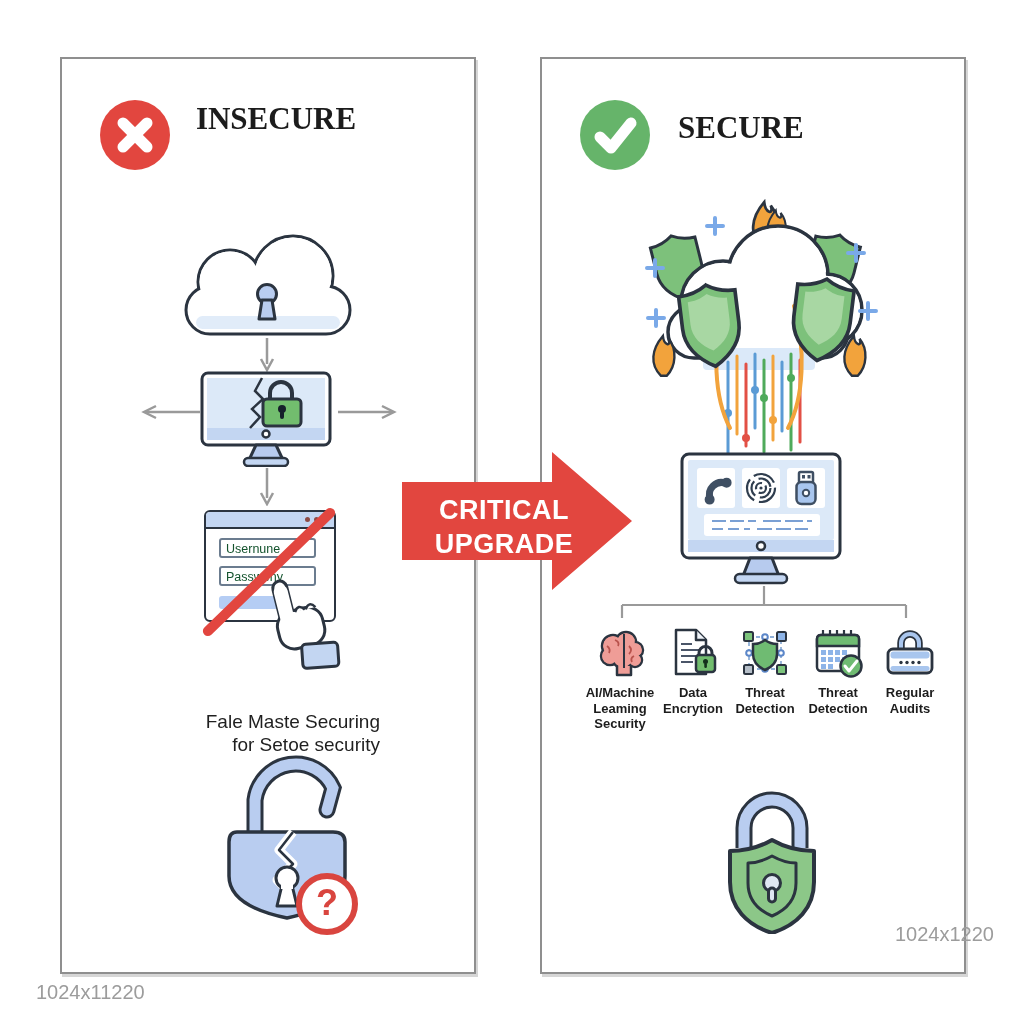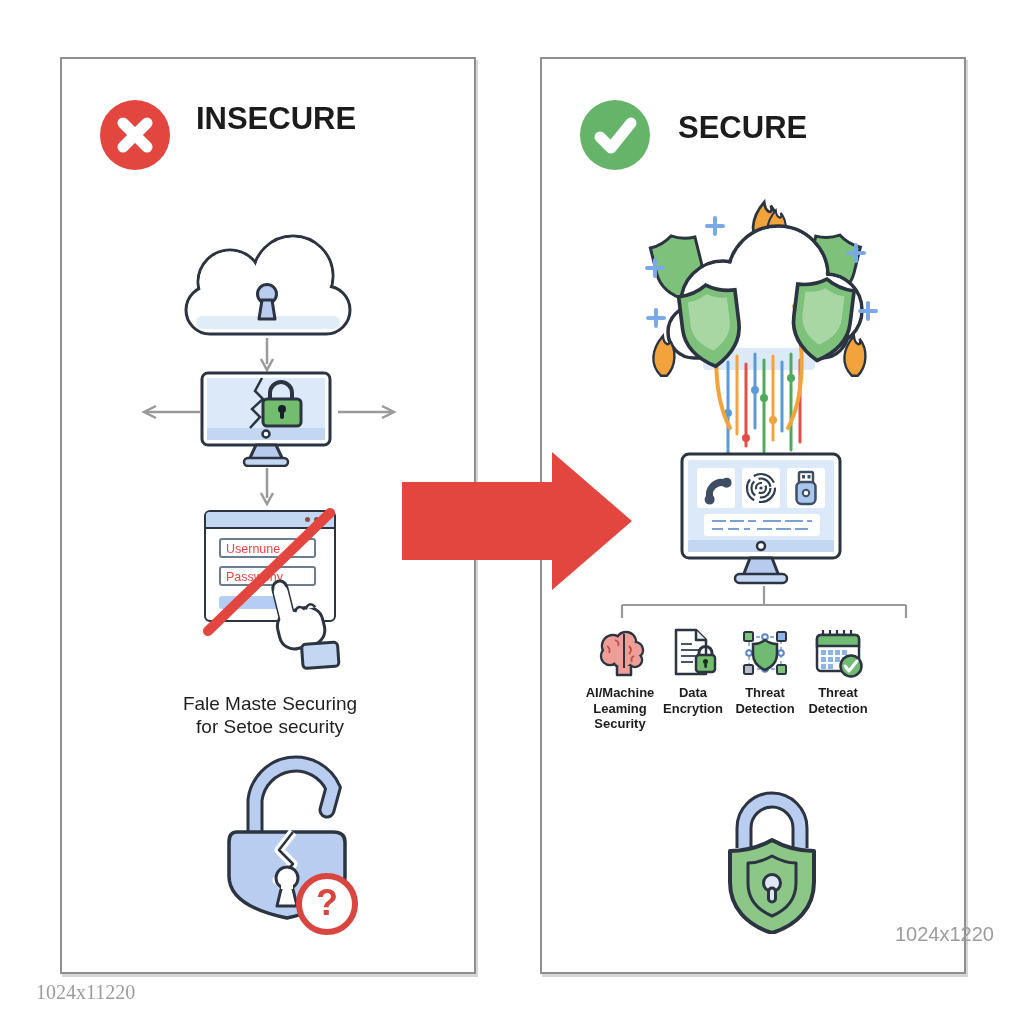--- a/index.html
+++ b/index.html
@@ -1,30 +1,30 @@
 <!DOCTYPE html>
 <html><head>
 <meta charset="utf-8">
 <style>
   html,body{margin:0;padding:0;background:#ffffff;}
   .stage{position:relative;width:1024px;height:1024px;background:#ffffff;
          font-family:"Liberation Sans",sans-serif;overflow:hidden;}
   .abs{position:absolute;}
   .panel{border:2px solid #8f8f8f;background:#ffffff;box-shadow:2px 3px 0 #d6d6d6;}
   .badge{width:70px;height:70px;border-radius:50%;}
-  .hdr{color:#1c1c1c;}
+  .hdr{color:#1c1c1c;font-family:Liberation Serif, serif;}
   .hdr .t1{font-size:31px;font-weight:bold;line-height:36px;}
   .hdr .t2{font-size:28px;font-weight:bold;line-height:33px;}
   .caption{font-size:19px;line-height:23px;color:#1f1f1f;text-align:center;white-space:pre-line;}
   .loginwin{width:128px;height:108px;border:2px solid #2b3440;border-radius:6px;background:#fff;z-index:4;}
   .titlebar{position:absolute;left:0;top:0;right:0;height:15px;background:#c3d6f2;
             border-bottom:2px solid #2b3440;border-radius:4px 4px 0 0;}
   .tbdot{position:absolute;top:5px;width:5px;height:5px;border-radius:50%;}
   .field{position:absolute;left:13px;width:97px;height:20px;border:2px solid #6b7c8f;border-radius:3px;
-         background:#fff;font-size:12.5px;color:#ef4444;line-height:18px;padding-left:5px;box-sizing:border-box;}
+         background:#fff;font-size:12.5px;color:#14532d;line-height:18px;padding-left:5px;box-sizing:border-box;}
   .loginbtn{position:absolute;left:13px;top:84px;width:72px;height:13px;background:#b5cdf4;border-radius:3px;}
   .slash{width:180px;height:10px;background:#e2463f;border-radius:5px;
          transform:rotate(-44deg);z-index:5;}
   .qmark{width:50px;height:50px;border:6px solid #d9453f;border-radius:50%;background:#fff;
          color:#d9453f;font-size:36px;font-weight:bold;text-align:center;line-height:48px;z-index:7;}
   .upgrade-label{width:164px;text-align:center;color:#ffffff;font-size:27px;font-weight:bold;
                  line-height:34px;letter-spacing:0.5px;white-space:pre-line;z-index:11;}
   .feature{width:76px;text-align:center;}
   .feature svg{display:block;margin:0 auto;}
   .feature .lbl{margin-top:5px;font-size:13px;font-weight:bold;color:#1c1c1c;line-height:15.5px;white-space:pre-line;}
@@ -108,39 +108,41 @@
   <svg class="abs" style="left:252px;top:574px;z-index:6;" width="96" height="118" viewBox="0 0 96 118">
     <g transform="rotate(-14 45 50)">
       <rect x="30" y="4" width="14" height="48" rx="7" fill="#fff" stroke="#2b3440" stroke-width="3"></rect>
       <rect x="25" y="36" width="46" height="38" rx="15" fill="#fff" stroke="#2b3440" stroke-width="3"></rect>
       <rect x="30" y="8" width="14" height="44" rx="7" fill="#fff"></rect>
       <path d="M 46 38 q 5 -8 10 0 M 57 38 q 5 -8 10 0" fill="#fff" stroke="#2b3440" stroke-width="2.5"></path>
       <rect x="42" y="74" width="36" height="24" rx="4" fill="#c3d6f2" stroke="#2b3440" stroke-width="3" transform="rotate(10 60 86)"></rect>
     </g>
   </svg>
 
-  <div class="abs caption" style="left:160px;top:692px;width:220px;z-index:2;">Fale Maste Securing
+  <div class="abs caption" style="left:160px;top:710px;width:220px;z-index:2;text-align:right;">Fale Maste Securing
 for Setoe security</div>
 
   <svg class="abs" style="left:205px;top:748px;z-index:2;" width="165" height="182" viewBox="0 0 165 182">
     <path d="M 50 92 L 50 52 A 41 41 0 0 1 128 40 L 122 62" fill="none" stroke="#2b3440" stroke-width="17" stroke-linecap="round"></path>
     <path d="M 50 92 L 50 52 A 41 41 0 0 1 128 40 L 122 62" fill="none" stroke="#b9cdf0" stroke-width="11" stroke-linecap="round"></path>
     <path d="M 32 84 H 128 Q 140 84 140 94 V 128 Q 140 158 82 170 Q 24 158 24 128 V 94 Q 24 84 32 84 Z" fill="#b9cdf0" stroke="#2b3440" stroke-width="3.5" stroke-linejoin="round"></path>
     <polyline points="88,84 74,102 88,116 72,132 84,144" fill="none" stroke="#fff" stroke-width="9" stroke-linejoin="round"></polyline>
     <polyline points="88,84 74,102 88,116 72,132 84,144" fill="none" stroke="#2b3440" stroke-width="2.5" stroke-linejoin="round"></polyline>
     <circle cx="82" cy="130" r="11" fill="#fff" stroke="#2b3440" stroke-width="3"></circle>
     <path d="M 77 137 L 72 158 L 92 158 L 87 137 Z" fill="#fff" stroke="#2b3440" stroke-width="3" stroke-linejoin="round"></path>
     <rect x="76" y="132" width="12" height="9" fill="#fff"></rect>
   </svg>
 
   <div class="abs qmark" style="left:296px;top:873px;">?</div>
 
   <svg class="abs" style="left:402px;top:450px;z-index:10;" width="234" height="144" viewBox="0 0 234 144">
     <polygon points="0,32 150,32 150,2 230,71 150,140 150,110 0,110" fill="#e2463f"></polygon>
   </svg>
+  <div class="abs upgrade-label" style="left:422px;top:493px;">CRITICAL
+UPGRADE</div>
 
   <div class="abs panel" style="left:540px;top:57px;width:422px;height:913px;"></div>
 
   <div class="abs badge" style="left:580px;top:100px;background:#66b46a;z-index:2;">
     <svg width="70" height="70" viewBox="0 0 70 70">
       <polyline points="20,37 31,48 51,23" fill="none" stroke="#fff" stroke-width="11" stroke-linecap="round" stroke-linejoin="round"></polyline>
     </svg>
   </div>
   <div class="abs hdr" style="left:678px;top:101px;width:200px;text-align:left;z-index:2;margin-top:9px;">
     <div class="t1">SECURE</div>
@@ -354,26 +356,43 @@
         <rect x="10" y="38" width="5" height="5"></rect>
           <rect x="17" y="38" width="5" height="5"></rect>
       </g>
       <circle cx="40" cy="40" r="10.5" fill="#6fbb72" stroke="#2b3440" stroke-width="2.5"></circle>
       <polyline points="34,40 38,45 46,35" fill="none" stroke="#fff" stroke-width="3" stroke-linecap="round" stroke-linejoin="round"></polyline>
     </svg>
     <div class="lbl">Threat
 Detection</div>
   </div>
 
+  <div class="abs feature" style="left:872px;top:626px;z-index:2;">
+    <svg width="54" height="54" viewBox="0 0 54 54">
+      <path d="M 18 24 V 17 A 9 9 0 0 1 36 17 V 24" fill="none" stroke="#2b3440" stroke-width="7.5" stroke-linecap="round"></path>
+      <path d="M 18 24 V 17 A 9 9 0 0 1 36 17 V 24" fill="none" stroke="#a9c6ee" stroke-width="4" stroke-linecap="round"></path>
+      <rect x="5" y="23" width="44" height="24" rx="5" fill="#fff" stroke="#2b3440" stroke-width="2.8"></rect>
+      <rect x="7.5" y="25.5" width="39" height="7" rx="3" fill="#a9c6ee"></rect>
+      <rect x="7.5" y="40" width="39" height="5" rx="2.5" fill="#a9c6ee"></rect>
+      <g fill="#2b3440">
+        <circle cx="18" cy="36.5" r="1.7"></circle>
+          <circle cx="24" cy="36.5" r="1.7"></circle>
+        <circle cx="30" cy="36.5" r="1.7"></circle>
+          <circle cx="36" cy="36.5" r="1.7"></circle>
+      </g>
+    </svg>
+    <div class="lbl">Regular
+Audits</div>
+  </div>
 
   <svg class="abs" style="left:710px;top:782px;z-index:2;" width="125" height="152" viewBox="0 0 125 152">
     <path d="M 34 66 V 46 A 28 28 0 0 1 90 46 V 66" fill="none" stroke="#2b3440" stroke-width="17"></path>
     <path d="M 34 66 V 46 A 28 28 0 0 1 90 46 V 66" fill="none" stroke="#b9cdf0" stroke-width="11"></path>
     <path d="M 62 58 C 48 66 34 69 20 69 L 20 100 C 20 126 37 143 62 151 C 87 143 104 126 104 100 L 104 69 C 90 69 76 66 62 58 Z" fill="#8cc788" stroke="#2b3440" stroke-width="4" stroke-linejoin="round"></path>
     <path d="M 62 74 C 53 79 45 81 38 81 L 38 101 C 38 117 48 128 62 134 C 76 128 86 117 86 101 L 86 81 C 79 81 71 79 62 74 Z" fill="none" stroke="#2b3440" stroke-width="3" stroke-linejoin="round"></path>
     <circle cx="62" cy="101" r="8.5" fill="#dfe7f2" stroke="#2b3440" stroke-width="3"></circle>
     <rect x="58.5" y="106" width="7" height="14" rx="3.5" fill="#dfe7f2" stroke="#2b3440" stroke-width="3"></rect>
   </svg>
 
-  <div class="abs footer-txt" style="left:36px;top:981px;font-family:Liberation Serif, serif;">1024x11220</div>
+  <div class="abs footer-txt" style="left:36px;top:981px;">1024x11220</div>
   <div class="abs footer-txt" style="left:895px;top:923px;">1024x1220</div>
 
 </div>
 
 </body></html>

